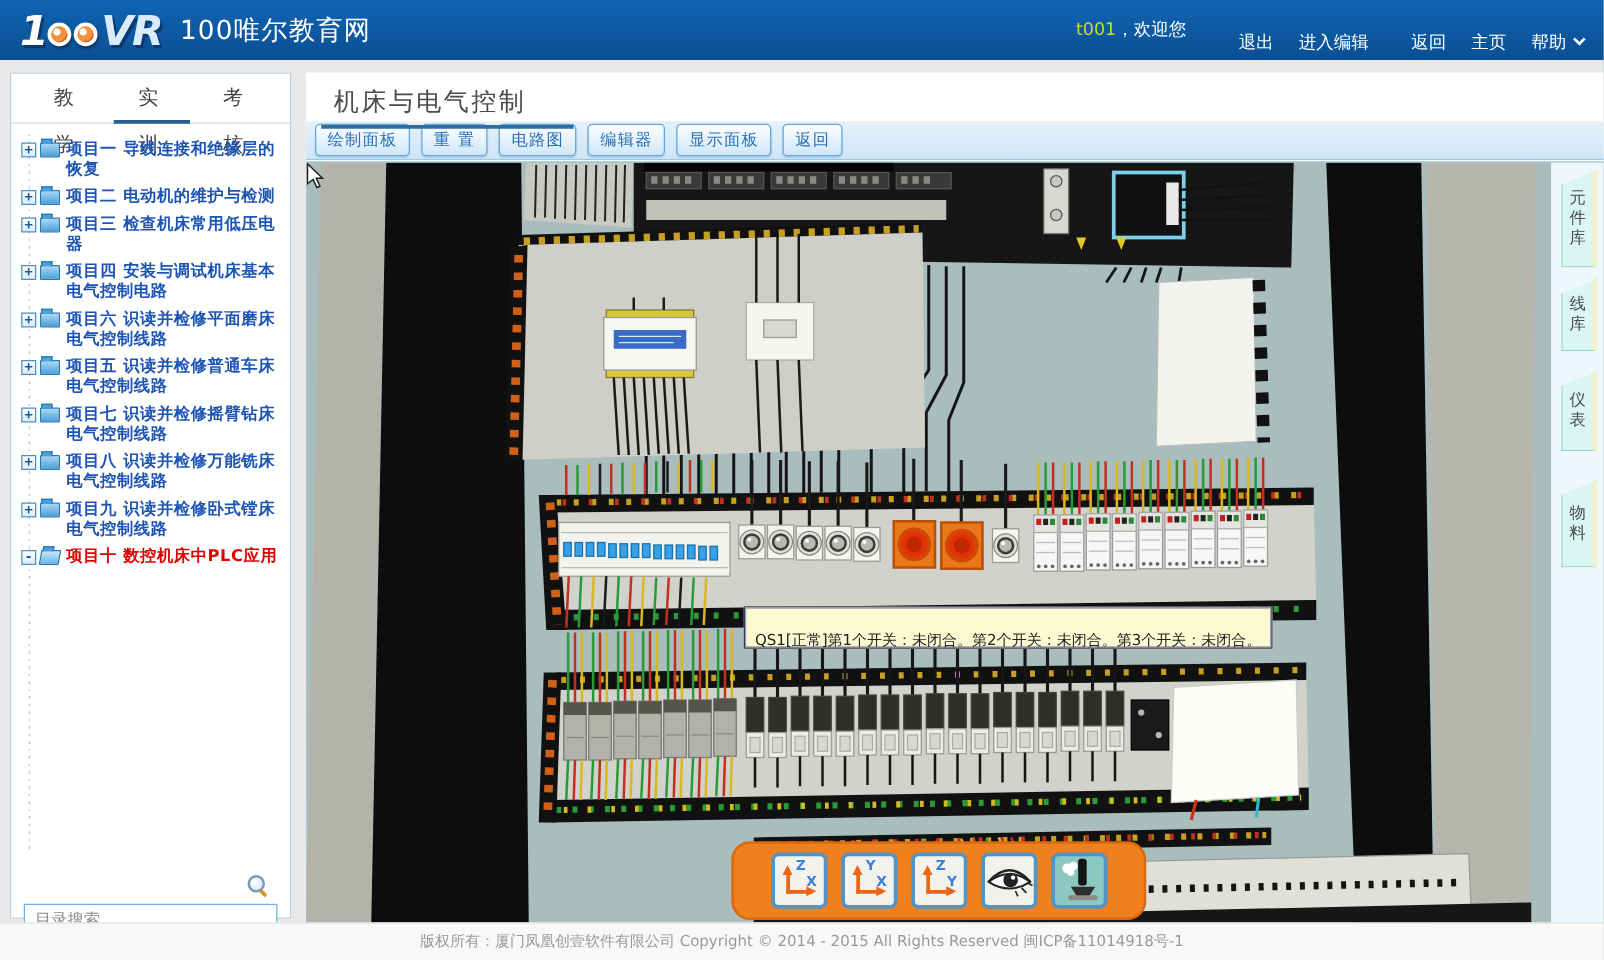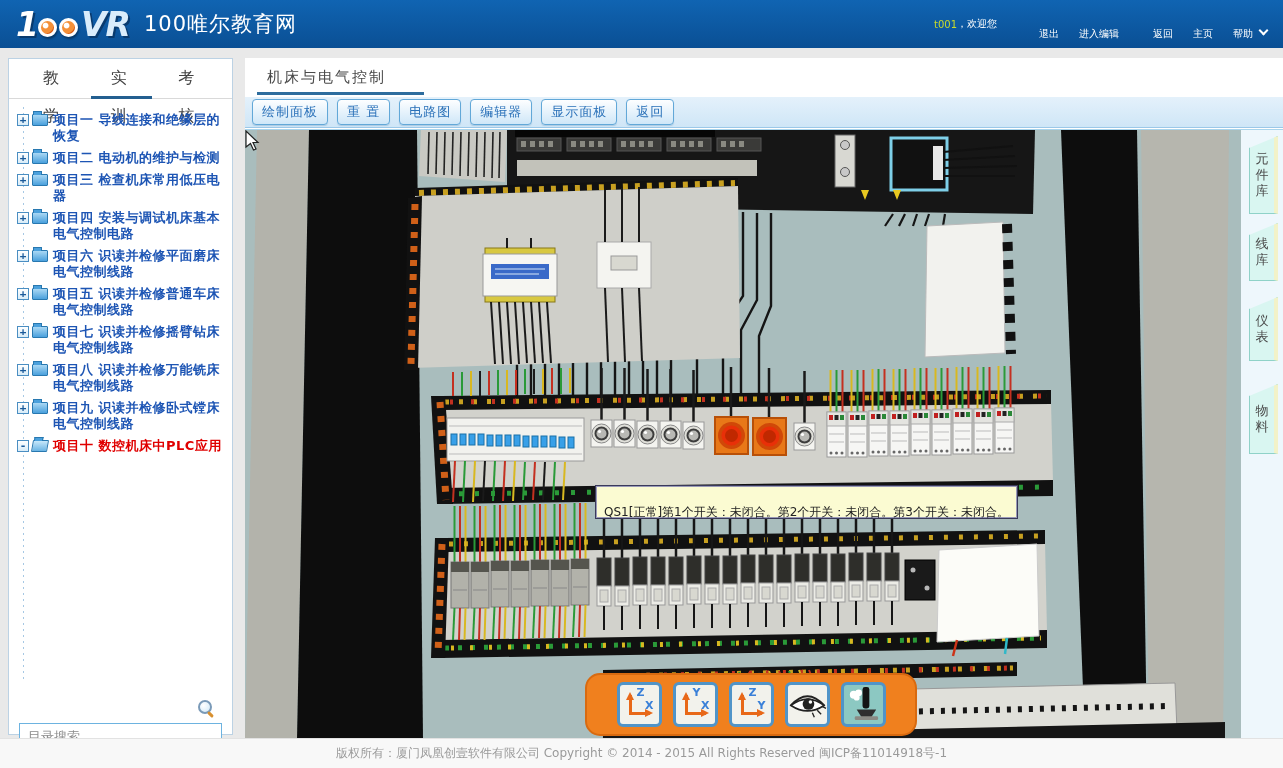--- a/index.html
+++ b/index.html
@@ -9,21 +9,21 @@
   
   .hdr { position:absolute; left:0; top:0; width:1283px; height:48px;
          background:linear-gradient(#1064b2,#0a4f94); display:flex; align-items:center; padding:0 16px; }
   .logo { display:flex; align-items:center; font-style:italic; font-weight:bold; }
   .logo .l1 { font-size:33px; color:#fff; text-shadow:2px 2px 0 #083a6e; letter-spacing:-2px; }
   .logo .eye { display:inline-block; width:19px; height:19px; border-radius:50%; border:3px solid #fff;
                background:radial-gradient(circle at 35% 35%, #fff 0 20%, #f49038 28% 62%, #d85a10 70%);
                margin:6px 1px 0 1px; box-shadow:1px 2px 2px rgba(0,0,0,.35); }
   .logo .lvr { font-size:33px; color:#d9ecfb; text-shadow:2px 2px 0 #083a6e; margin-left:2px; letter-spacing:-1px; }
   .sitename { color:#fff; font-size:21px; margin-left:14px; letter-spacing:1px; }
-  .hnav { margin-left:auto; display:flex; align-items:center; font-size:10px; color:#fff; }
+  .hnav { margin-left:auto; display:flex; align-items:center; font-size:14px; color:#fff; }
   .hnav .user { color:#c8da2c; }
   .hnav .welcome { color:#fff; margin-right:22px; }
   .hnav a { color:#fff; text-decoration:none; margin-left:20px; cursor:pointer;margin-top:20px; }
   .hnav a.gap { margin-left:34px; }
   .caret { display:inline-block; width:7px; height:7px; border:solid #fff; border-width:0 2px 2px 0;
            transform:rotate(45deg); margin-left:7px; margin-bottom:3px; }
 
   
   .sidebar { position:absolute; left:8px; top:58px; width:225px; height:677px; background:#fff;
              border:1px solid #bcd2e4; }
@@ -54,21 +54,21 @@
   .searchwrap input::placeholder { color:#8a8a8a; }
   .mag { position:absolute; right:7px; top:5px; width:17px; height:17px; cursor:pointer; }
   .mag::before { content:""; position:absolute; left:0; top:0; width:10px; height:10px; border:2px solid #7a9ab8;
           border-radius:50%; background:radial-gradient(circle at 35% 35%, #fff, #cfe8f8); }
   .mag::after { content:""; position:absolute; right:1px; bottom:1px; width:7px; height:3px; background:#d89030;
           transform:rotate(45deg); border-radius:2px; }
 
   
   .main { position:absolute; left:245px; top:58px; width:1038px; height:680px; background:#fff; }
   .mtitle-row { height:39px; position:relative; }
-  .mtitle { position:absolute; left:20px; top:10px; font-size:15px; color:#4a4a4a; letter-spacing:2px;
+  .mtitle { position:absolute; left:20px; top:10px; font-size:20px; color:#4a4a4a; letter-spacing:2px;
             padding:0 10px 8px 2px; }
   .mtitle::after { content:""; position:absolute; left:-8px; right:-28px; bottom:0; height:3px; background:#2e6d9e; }
   .mtoolbar { height:31px; background:linear-gradient(#e4f1fb,#cfe6f7); border-bottom:1px solid #9cc8e8;
               display:flex; align-items:center; padding-left:7px; }
   .tbtn { margin-right:9px; padding:3px 9px; font-size:13px; color:#2970b8; letter-spacing:1px;
           border:1px solid #62a8d8; border-radius:4px; background:linear-gradient(#fdfeff,#cfe7f8);
           cursor:pointer; font-family:inherit; box-shadow:0 1px 1px rgba(90,140,180,.3); }
 
   
   .viewport { position:absolute; left:0; top:71px; width:1038px; height:609px; background:#a9bdbd;

